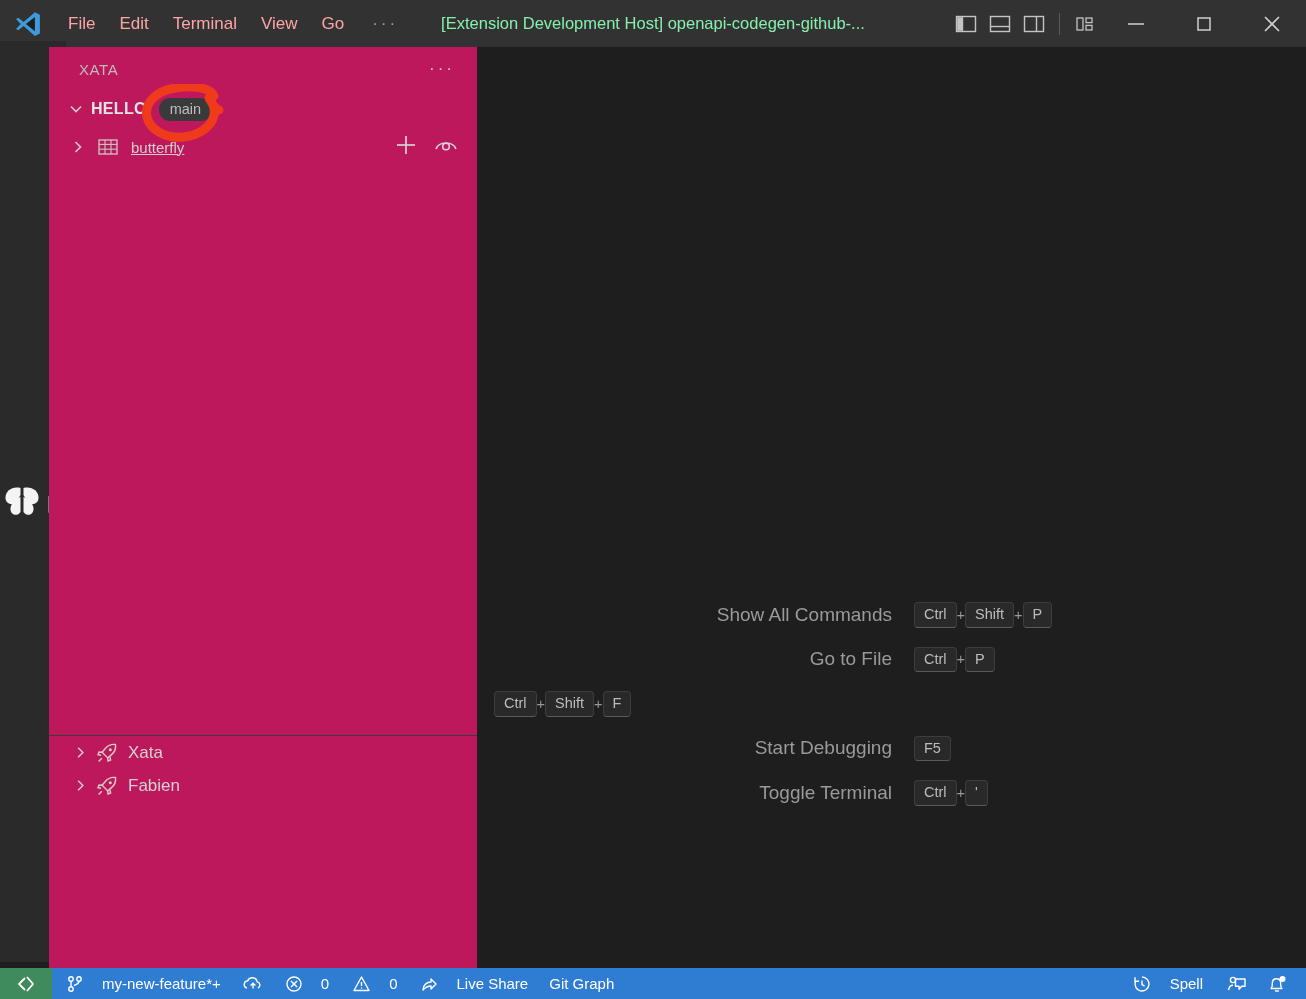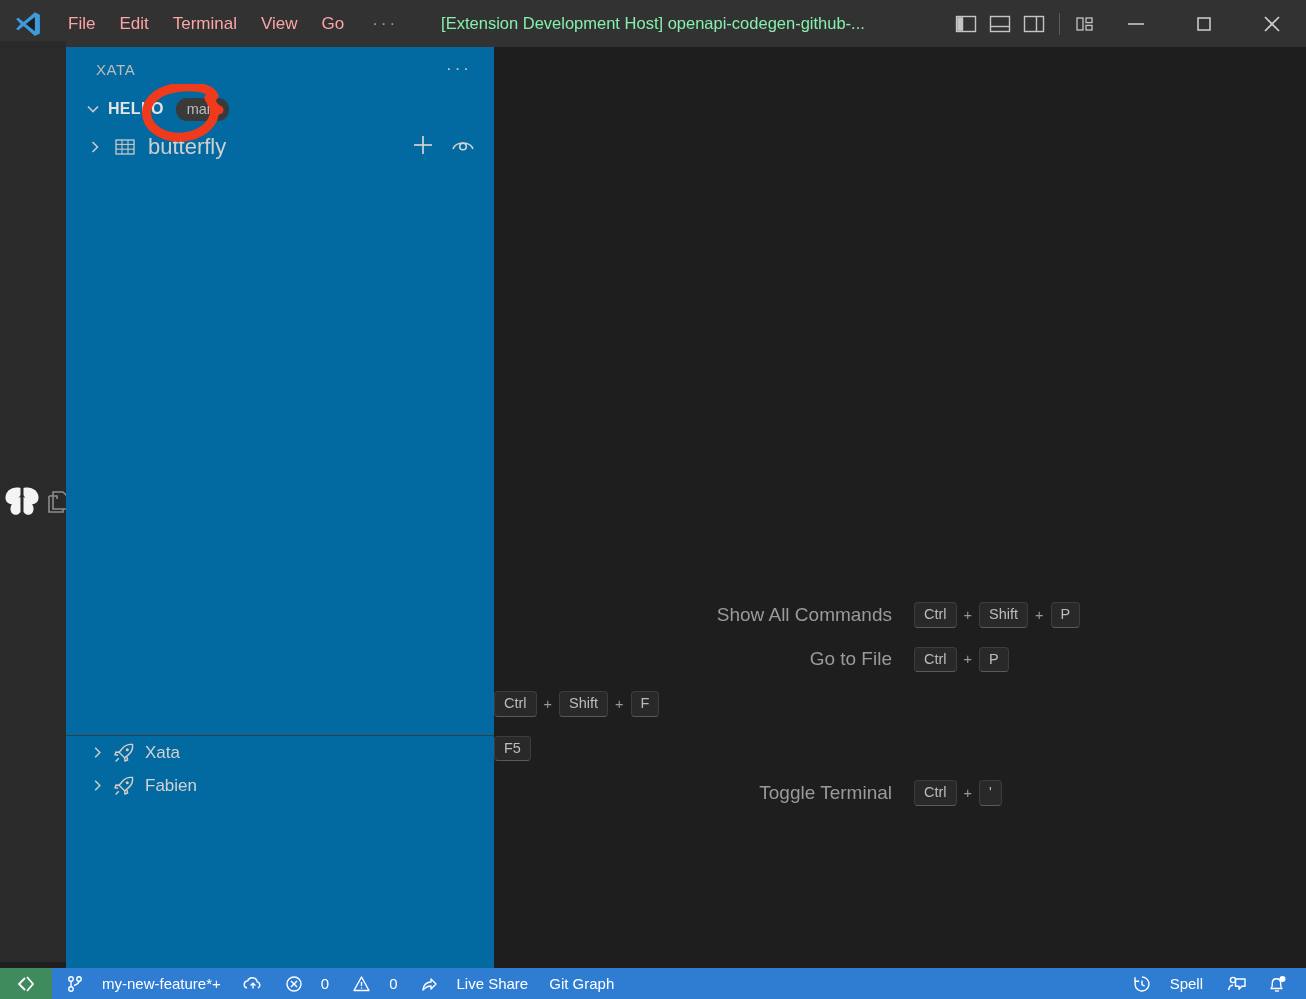--- a/index.html
+++ b/index.html
@@ -49,22 +49,22 @@
     position: absolute; right: 10px; bottom: 12px;
     min-width: 24px; height: 24px; border-radius: 12px;
     background: #2188d9; color: #ffffff; font-size: 13px;
     display: flex; align-items: center; justify-content: center;
     padding: 0 5px; font-family: "Liberation Sans", sans-serif;
   }
   .act-dots { color: #8a8a8a; letter-spacing: 4px; font-size: 20px; }
 
   
   .sidebar {
-    position: absolute; left: 66px; top: 47px; width: 428px; height: 921px;
-    background: #0369a1;
+    position: absolute; left: 49px; top: 47px; width: 428px; height: 921px;
+    background: #be185d;
   }
   .pane-xata { position: relative; height: 688px; }
   .pane-header {
     height: 44px; display: flex; align-items: center;
     padding: 0 22px 0 30px; color: #bbbbbb; font-size: 15px;
     letter-spacing: 0.6px;
   }
   .pane-header .ttl { flex: 1; }
   .pane-dots { color: #cccccc; letter-spacing: 3px; font-size: 17px; }
 
@@ -73,21 +73,21 @@
     padding-right: 18px;
   }
   .twisty { width: 30px; display: flex; align-items: center; justify-content: center; }
   .db-name { color: #e4e4e4; font-size: 16px; font-weight: bold; letter-spacing: 0.3px; }
   .branch-pill {
     margin-left: 12px; background: #3a3a3b; color: #bdbdbd;
     border-radius: 11px; font-size: 14.5px; padding: 3px 11px 4px;
   }
   .tbl-row { height: 40px; padding-left: 14px; }
   .tbl-icon { width: 30px; display: flex; align-items: center; justify-content: center; }
-  .tbl-name { color: #cfcfcf; font-size: 22px; margin-left: 8px; }
+  .tbl-name { color: #cfcfcf; font-size: 15px; margin-left: 8px; text-decoration: underline; }
   .row-actions { margin-left: auto; display: flex; align-items: center; gap: 14px; }
 
   .pane-divider { height: 1px; background: #3b3b3b; }
   .pane-explorer { position: relative; }
   .exp-header {
     height: 36px; display: flex; align-items: center; padding-left: 10px;
     color: #d4d4d4; font-size: 14.5px; font-weight: bold; letter-spacing: 0.7px;
   }
   .exp-row { height: 33px; display: flex; align-items: center; padding-left: 16px; }
   .exp-name { color: #d2d2d2; font-size: 17px; margin-left: 9px; }
@@ -98,21 +98,21 @@
     background: #1e1e1e;
   }
   .welcome {
     position: absolute; left: 0; top: 555px; width: 812px;
     display: flex; flex-direction: column; gap: 19px;
   }
   .wrow { display: flex; align-items: center; }
   .wlabel {
     width: 420px; text-align: right; color: #9a9a9a; font-size: 19px; padding-right: 22px;
   }
-  .keys { display: flex; align-items: center; gap: 7px; }
+  .keys { display: flex; align-items: center; }
   .key {
     background: #292929; border: 1px solid #3d3d3d; border-bottom-color: #5a5a5a;
     border-radius: 4px; color: #bcbcbc; font-size: 14.5px;
     padding: 4px 9px 5px; line-height: 1;
   }
   .kplus { color: #9a9a9a; font-size: 14.5px; }
 
   
   .statusbar {
     position: absolute; left: 0; bottom: 0; width: 1306px; height: 31px;
@@ -422,20 +422,21 @@
         <div class="keys">
           <span class="key">Ctrl</span>
           <span class="kplus">+</span>
           <span class="key">Shift</span>
           <span class="kplus">+</span>
           <span class="key">F</span>
         </div>
       </div>
 
       <div class="wrow">
+        <div class="wlabel">Start Debugging</div>
         <div class="keys">
           <span class="key">F5</span>
         </div>
       </div>
 
       <div class="wrow">
         <div class="wlabel">Toggle Terminal</div>
         <div class="keys">
           <span class="key">Ctrl</span>
           <span class="kplus">+</span>

